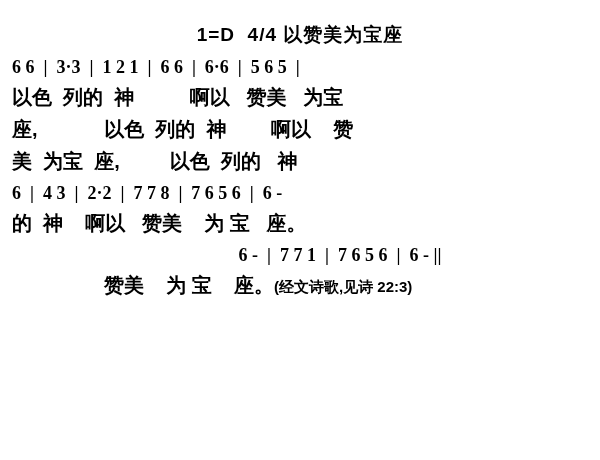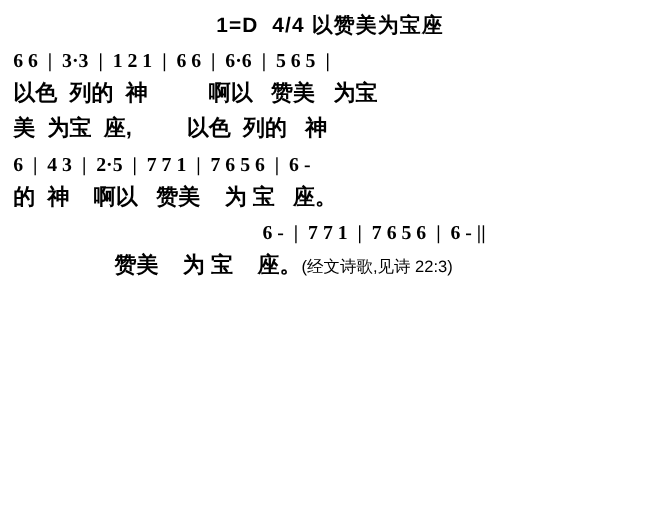--- a/index.html
+++ b/index.html
@@ -20,21 +20,21 @@
     height: 460px;
     box-sizing: border-box;
     padding: 6px 8px 0 8px;
   }
   .title {
     text-align: center;
     font-family: "Liberation Sans", sans-serif;
     font-weight: bold;
     font-size: 19px;
     letter-spacing: 1px;
-    margin: 4px 0 6px 0;
+    margin: 16px 0 6px 0;
     white-space: pre;
   }
   .system {
     margin-bottom: 2px;
   }
   .notes {
     font-family: "Liberation Serif", serif;
     font-size: 18px;
     font-weight: bold;
     letter-spacing: 0px;
@@ -56,45 +56,46 @@
   .final-note {
     padding-left: 80px;
     text-align: center;
   }
   .final-lyric {
     padding-left: 96px;
   }
   .credit {
     font-family: "Liberation Sans", sans-serif;
     font-size: 15px;
-    font-weight: normal;
+    font-weight: bold;
   }
 </style>
 </head>
 <body>
 
 <div class="sheet">
 
   <div class="title">1=D  4/4 以赞美为宝座</div>
 
   <div class="system">
     <div class="notes">6 6  |  3·3  |  1 2 1  |  6 6  |  6·6  |  5 6 5  |</div>
     <div class="lyrics">以色  列的  神          啊以   赞美   为宝</div>
   </div>
 
   <div class="system">
+    <div class="lyrics">座,            以色  列的  神        啊以    赞</div>
   </div>
 
   <div class="system">
     <div class="lyrics">美  为宝  座,         以色  列的   神</div>
   </div>
 
 
   <div class="system">
-    <div class="notes">6  |  4 3  |  2·5  |  7 7 1  |  7 6 5 6  |  6 -</div>
+    <div class="notes">6  |  4 3  |  2·2  |  7 7 8  |  7 6 5 6  |  6 -</div>
     <div class="lyrics">的  神    啊以   赞美    为 宝   座。</div>
   </div>
 
   <div class="system">
     <div class="notes final-note">6 -  |  7 7 1  |  7 6 5 6  |  6 - ||</div>
     <div class="lyrics final-lyric"><span>赞美    为 宝    座。</span><span class="credit">(经文诗歌,见诗 22:3)</span></div>
   </div>
 
 </div>
 

